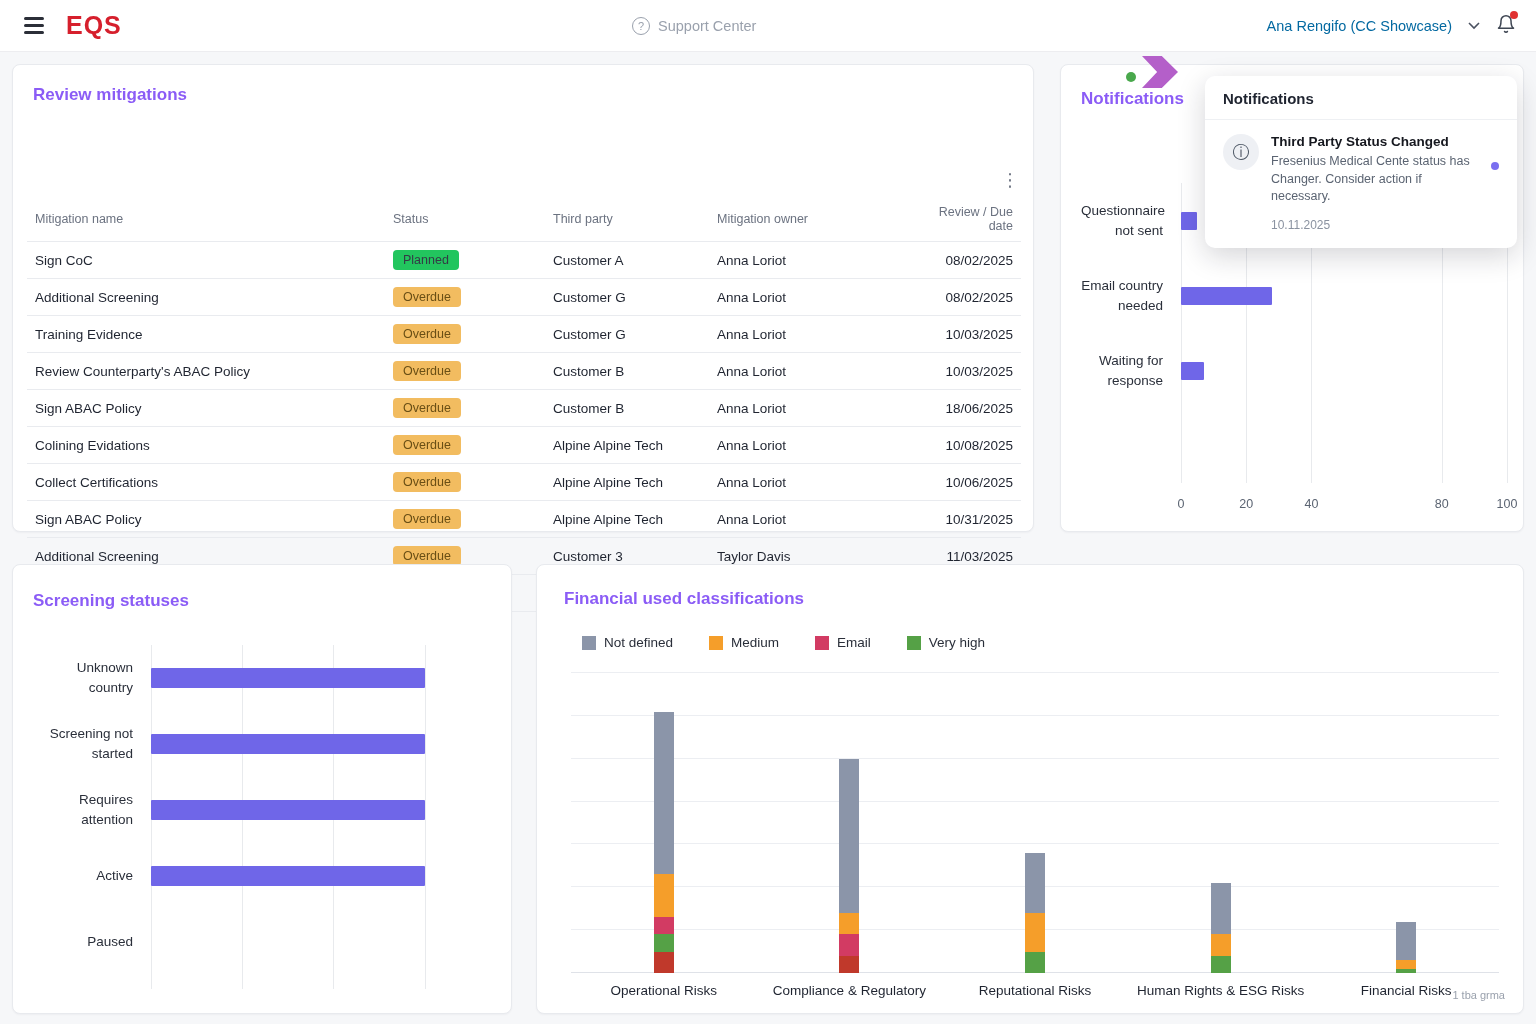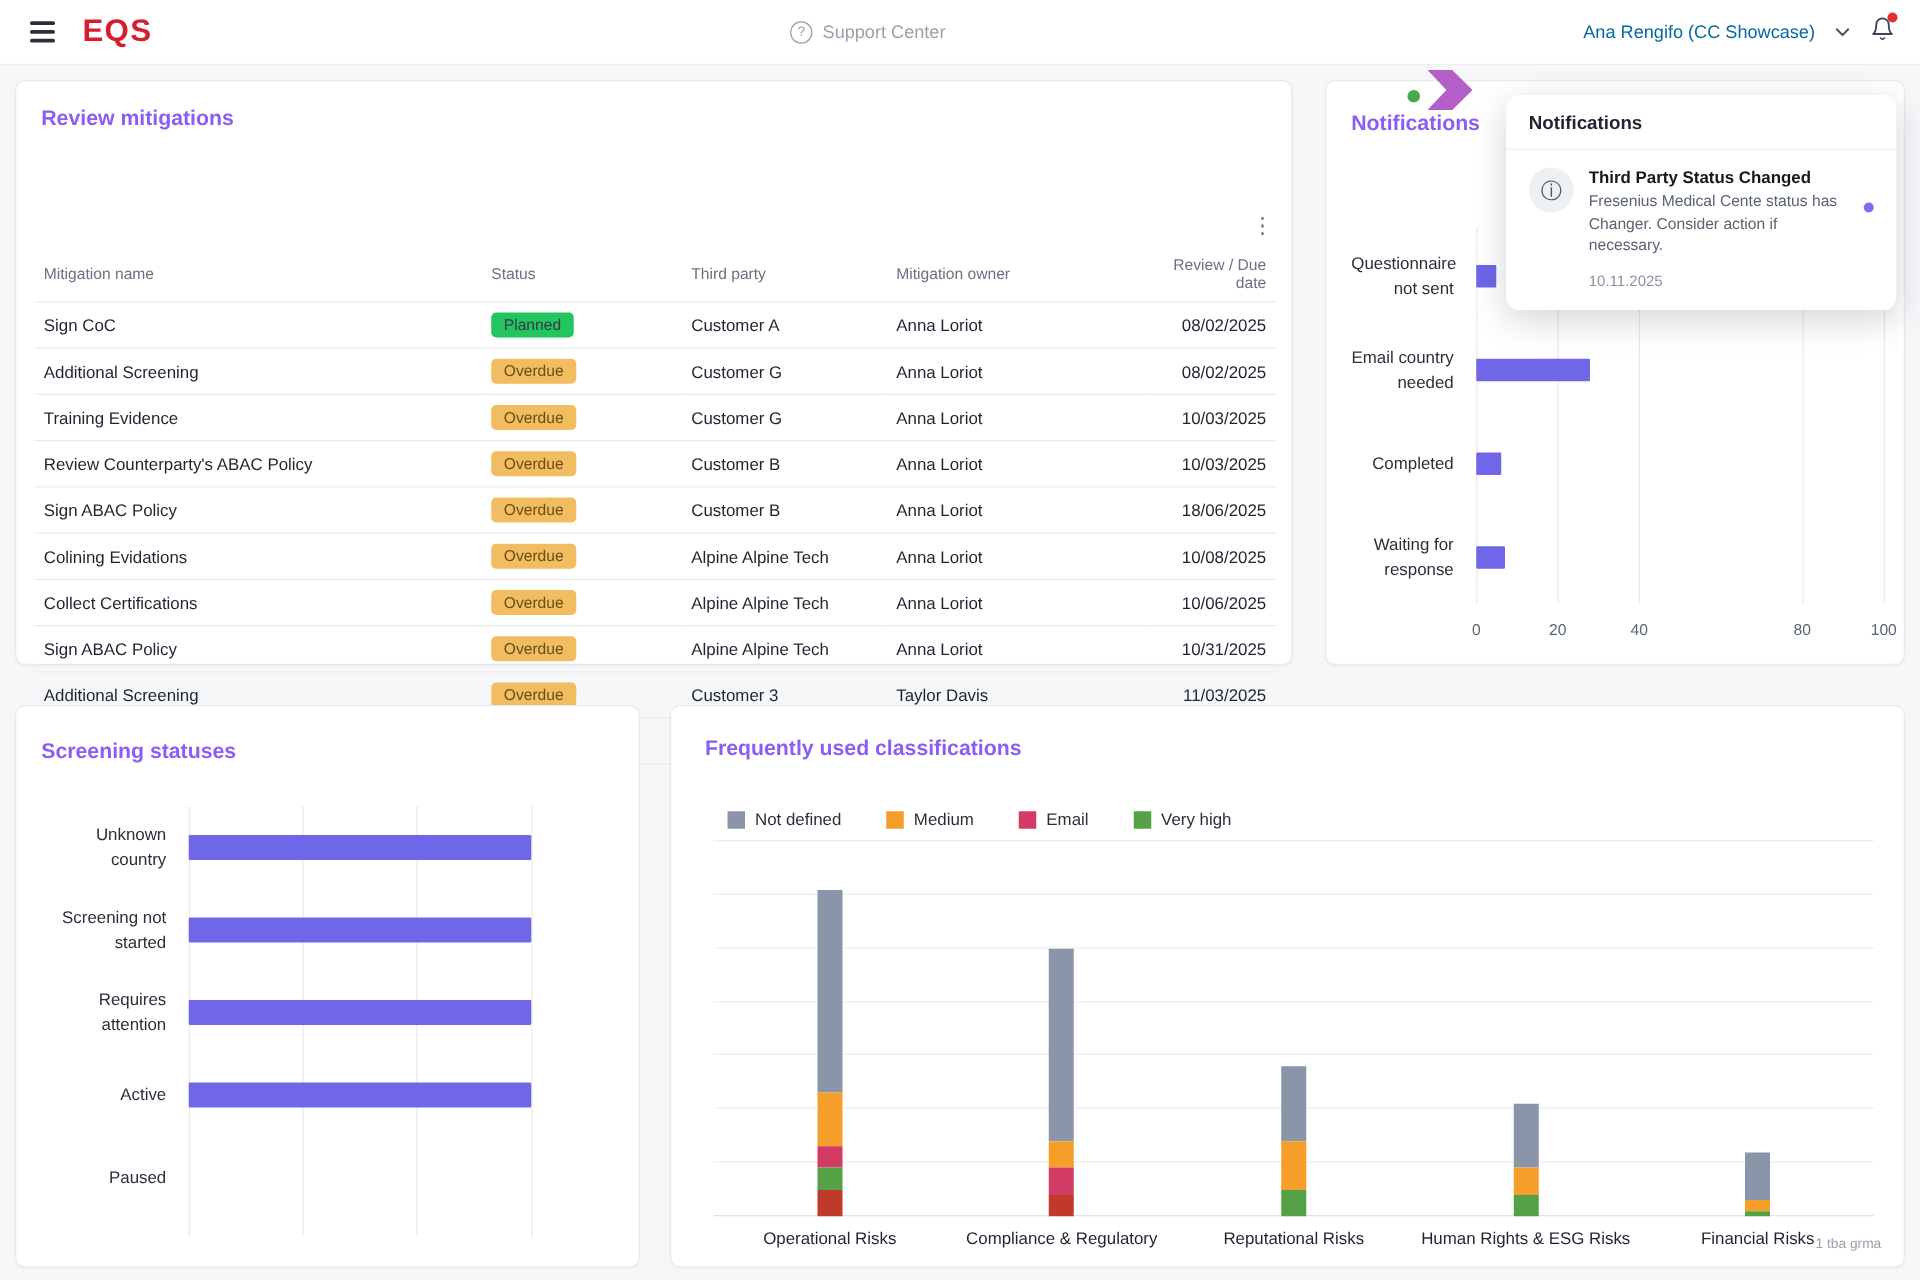--- a/index.html
+++ b/index.html
@@ -67,21 +67,21 @@
   .vline { position:absolute; top:0; bottom:0; width:1px; background:#e8eaed; }
   .hrows { position:relative; z-index:1; }
   .hrow { display:flex; align-items:center; }
   .hlabel { text-align:right; padding-right:18px; font-size:13.5px; color:#2a2f3a; line-height:1.45; }
   .htrack { flex:1; position:relative; height:100%; }
   .hbarbar { position:absolute; left:0; top:50%; transform:translateY(-50%); border-radius:1px; }
   .haxis { position:absolute; bottom:0; right:0; }
   .haxis .tick { position:absolute; transform:translateX(-50%); bottom:2px; font-size:12.5px; color:#5b6472; }
   
   .card-classifications .card-title { position:absolute; left:27px; top:24px; }
-  .legend { position:absolute; left:45px; top:83px; display:flex; gap:36px; align-items:flex-start; }
+  .legend { position:absolute; left:45px; top:70px; display:flex; gap:36px; align-items:flex-start; }
   .legend-item { display:flex; align-items:center; gap:8px; font-size:13.5px; color:#2a2f3a; }
   .legend-swatch { width:14px; height:14px; }
   .vplot { position:absolute; left:34px; right:24px; top:108px; height:300px; }
   .hline { position:absolute; left:0; right:0; height:1px; background:#eceef2; }
   .hline.base { background:#dfe2e8; }
   .vslots { position:absolute; left:0; right:0; top:0; bottom:0; display:flex; }
   .vslot { flex:1; position:relative; }
   .vbar { position:absolute; bottom:0; left:50%; transform:translateX(-50%); width:20px;
           display:flex; flex-direction:column-reverse; }
   .vseg { width:100%; }
@@ -244,26 +244,20 @@
             <div class="hbarbar" style="width: 5%; height: 18px; background: rgb(111, 102, 232);"></div>
           </div>
         </div>
         <div class="hrow" style="height: 75px;">
           <div class="hlabel" style="width: 100px;">Email country needed</div>
           <div class="htrack">
             <div class="hbarbar" style="width: 28%; height: 18px; background: rgb(111, 102, 232);"></div>
           </div>
         </div>
         <div class="hrow" style="height: 75px;">
-          <div class="hlabel" style="width: 100px;">Completed</div>
-          <div class="htrack">
-            <div class="hbarbar" style="width: 6%; height: 18px; background: rgb(111, 102, 232);"></div>
-          </div>
-        </div>
-        <div class="hrow" style="height: 75px;">
           <div class="hlabel" style="width: 100px;">Waiting for response</div>
           <div class="htrack">
             <div class="hbarbar" style="width: 7%; height: 18px; background: rgb(111, 102, 232);"></div>
           </div>
         </div>
       </div>
       <div class="haxis" style="left: 100px; height: 30px;">
         <span class="tick" style="left: 0%;">0</span>
         <span class="tick" style="left: 20%;">20</span>
         <span class="tick" style="left: 40%;">40</span>
@@ -327,21 +321,21 @@
           <div class="hlabel" style="width: 118px;">Paused</div>
           <div class="htrack">
             <div class="hbarbar" style="width: 0%; height: 20px; background: rgb(111, 102, 232);"></div>
           </div>
         </div>
       </div>
     </div>
 </div>
 
 <div class="card card-classifications">
-  <div class="card-title">Frequently used classifications</div>
+  <div class="card-title">Financial used classifications</div>
   <div class="legend" id="class-legend">
       <div class="legend-item">
         <span class="legend-swatch" style="background: rgb(139, 149, 169);"></span>
         <span>Not defined</span>
       </div>
       <div class="legend-item">
         <span class="legend-swatch" style="background: rgb(245, 158, 42);"></span>
         <span>Medium</span>
       </div>
       <div class="legend-item">

